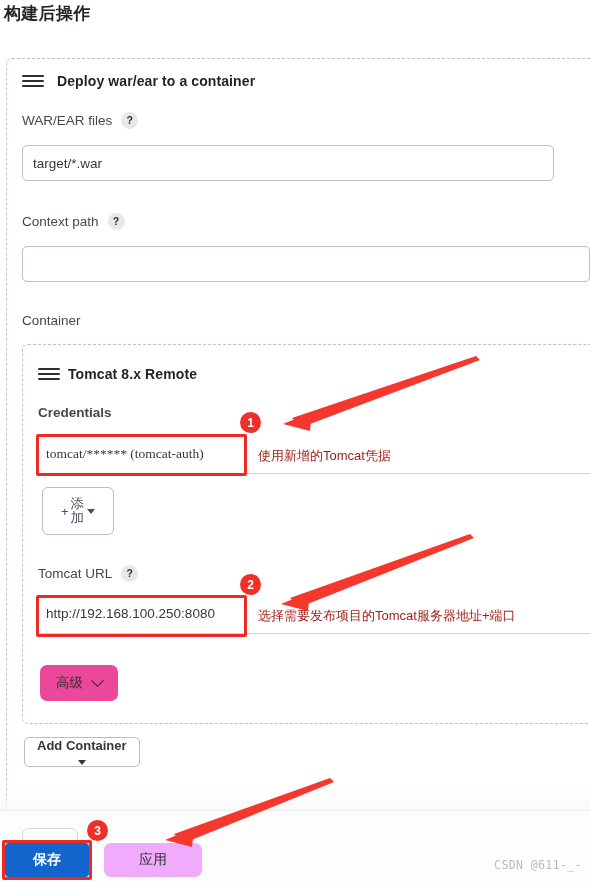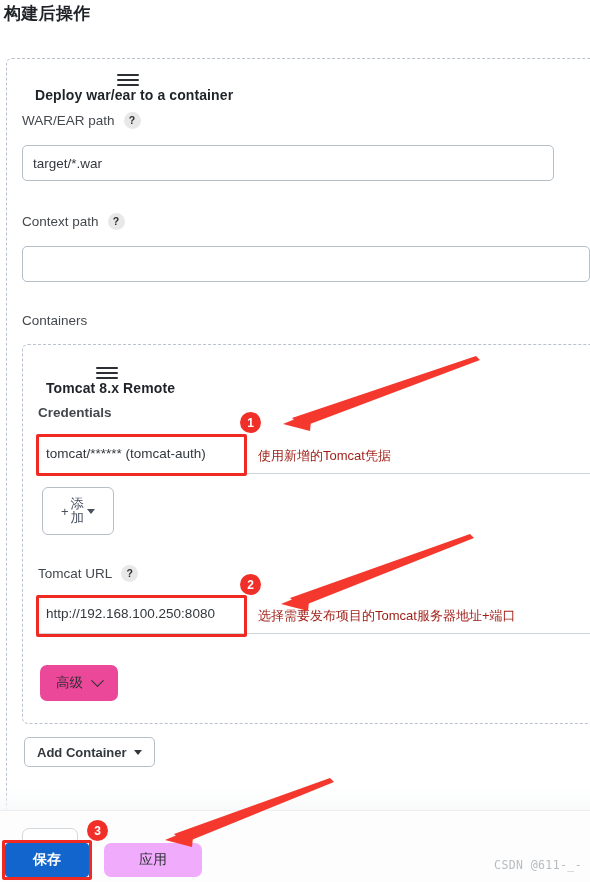--- a/index.html
+++ b/index.html
@@ -36,21 +36,20 @@
     border: 1px dashed #b9c2cc;
     border-radius: 6px;
     background: #ffffff;
   }
 
   
   .sect-header {
     position: absolute;
     display: flex;
     align-items: center;
-    flex-direction: column;
   }
   .hamburger {
     display: inline-block;
     width: 22px;
     height: 14px;
     position: relative;
     flex: 0 0 auto;
   }
   .hamburger i {
     position: absolute;
@@ -182,20 +181,21 @@
     padding: 0 12px;
     border: 1px solid #b6bec6;
     border-radius: 5px;
     background: #fff;
     display: flex;
     align-items: center;
     gap: 7px;
     font-size: 13px;
     font-weight: bold;
     color: #33383d;
+    flex-direction: column;
   }
   .addcont-btn .caret2 {
     width: 0; height: 0;
     border-left: 4px solid transparent;
     border-right: 4px solid transparent;
     border-top: 5px solid #33383d;
   }
 
   
   .bottom-bar {
@@ -307,47 +307,47 @@
   <div class="sect-header" style="left:22px; top:73px;">
     <span class="hamburger">
         <i></i>
         <i></i>
         <i></i>
       </span>
     <span class="sect-title" style="margin-left:13px;">Deploy war/ear to a container</span>
   </div>
 
   <div class="field-label" style="left:22px; top:112px;">
-    <span>WAR/EAR path</span>
+    <span>WAR/EAR files</span>
     <span class="help-dot">?</span>
   </div>
   <div class="text-input" style="left:22px; top:145px; width:532px;">target/*.war</div>
 
   <div class="field-label" style="left:22px; top:213px;">
     <span>Context path</span>
     <span class="help-dot">?</span>
   </div>
   <div class="text-input" style="left:22px; top:246px; width:568px;"></div>
 
-  <div class="field-label" style="left:22px; top:313px;">Containers</div>
+  <div class="field-label" style="left:22px; top:313px;">Container</div>
 
   <div class="inner-dashed"></div>
 
   <div class="sect-header" style="left:38px; top:366px;">
     <span class="hamburger">
         <i></i>
         <i></i>
         <i></i>
       </span>
     <span class="sect-title" style="margin-left:8px;">Tomcat 8.x Remote</span>
   </div>
 
   <div class="field-label" style="left:38px; top:405px;font-weight:bold;">Credentials</div>
   <div class="select-line" style="left:38px; top:438px; width:552px;"></div>
-  <div class="field-label" style="left:46px; top:446px; font-size:13.5px; color:#33383d;">tomcat/****** (tomcat-auth)</div>
+  <div class="field-label" style="left:46px; top:446px; font-size:13.5px; color:#33383d;font-family:Liberation Serif, serif;">tomcat/****** (tomcat-auth)</div>
 
   <div class="add-btn">
     <span class="plus">+</span>
     <span class="zh">
       <span>添</span><br>
       <span>加</span>
     </span>
     <span class="caret"></span>
   </div>
 

